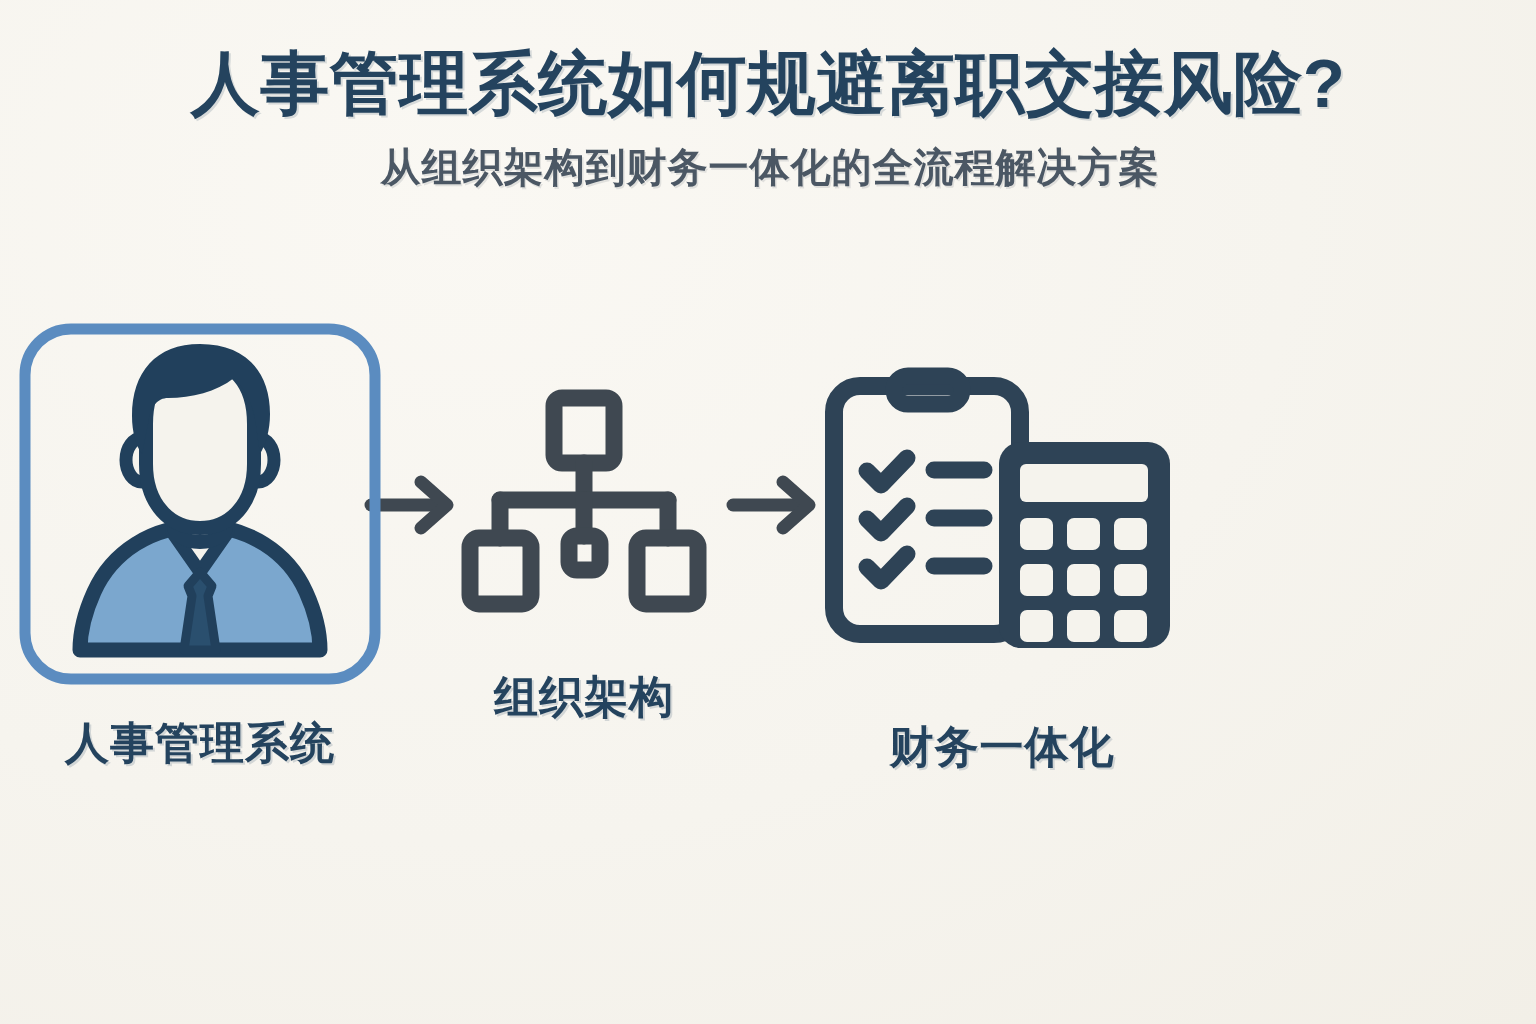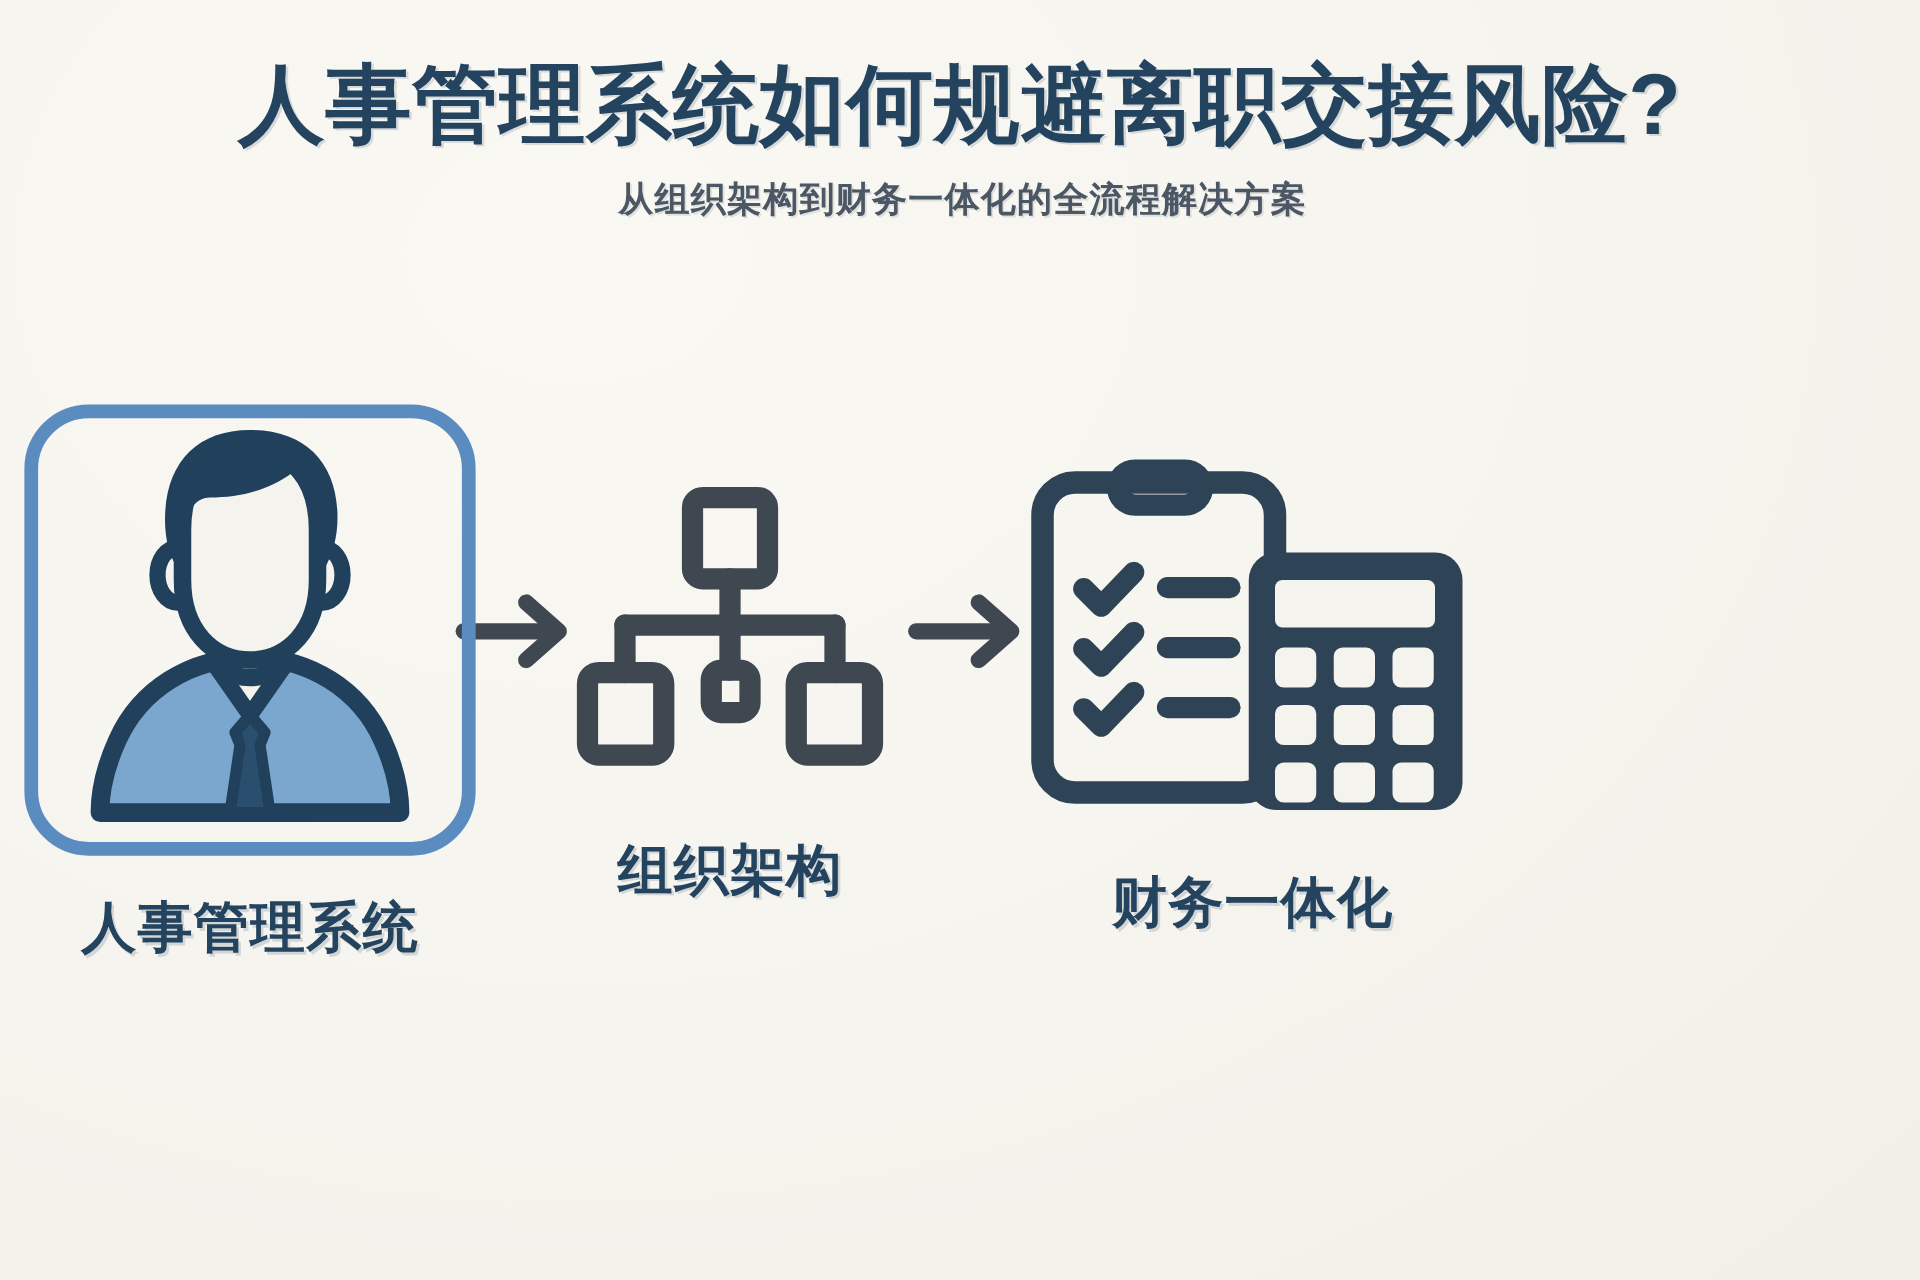--- a/index.html
+++ b/index.html
@@ -38,21 +38,21 @@
     font-size: 69px;
     line-height: 1.1;
     font-weight: 700;
     letter-spacing: 0.5px;
     color: #24435e;
     text-shadow: 2px 2px 0 rgba(36,67,94,0.16);
     white-space: nowrap;
   }
   .subtitle {
     margin: 22px 0 0 4px;
-    font-size: 28px;
+    font-size: 40px;
     line-height: 1.15;
     font-weight: 700;
     letter-spacing: 1px;
     color: #4b5764;
     text-shadow: 1.5px 1.5px 0 rgba(75,87,100,0.14);
     white-space: nowrap;
   }
 
   
   .flow {
@@ -66,21 +66,21 @@
     align-items: flex-start;
   }
   .step {
     position: relative;
     display: flex;
     flex-direction: column;
     align-items: center;
   }
   .step-1 { width: 400px; }
   .step-2 { width: 300px; }
-  .step-3 { width: 420px; }
+  .step-3 { width: 420px; gap: 24px; }
 
   .arrow {
     width: 118px;
     height: 374px;
     display: flex;
     align-items: center;
     justify-content: center;
     flex: none;
   }
   .arrow-1 { margin-left: -46px; margin-right: -38px; }

